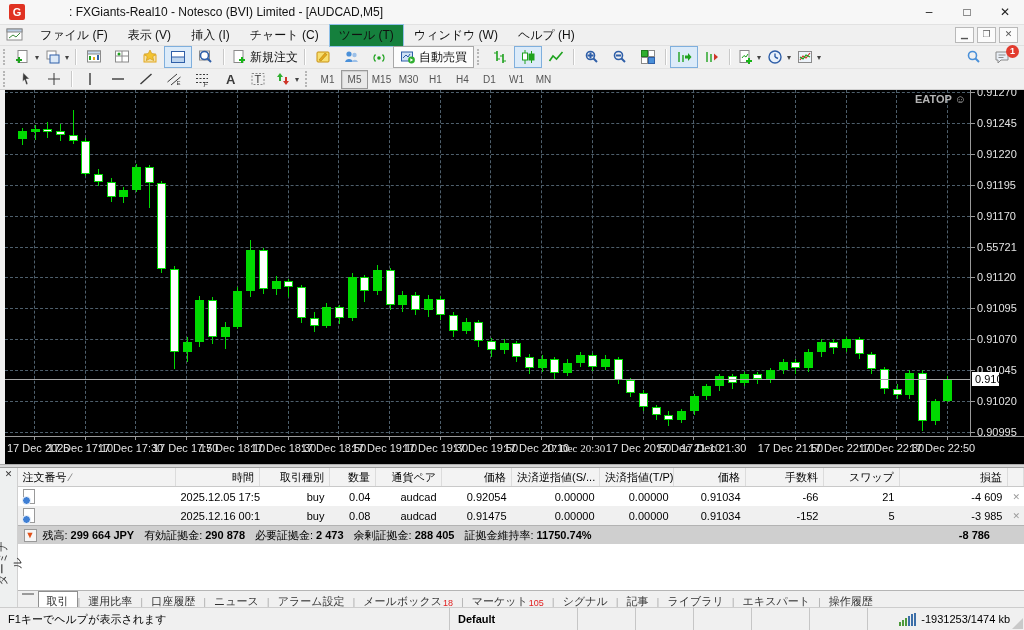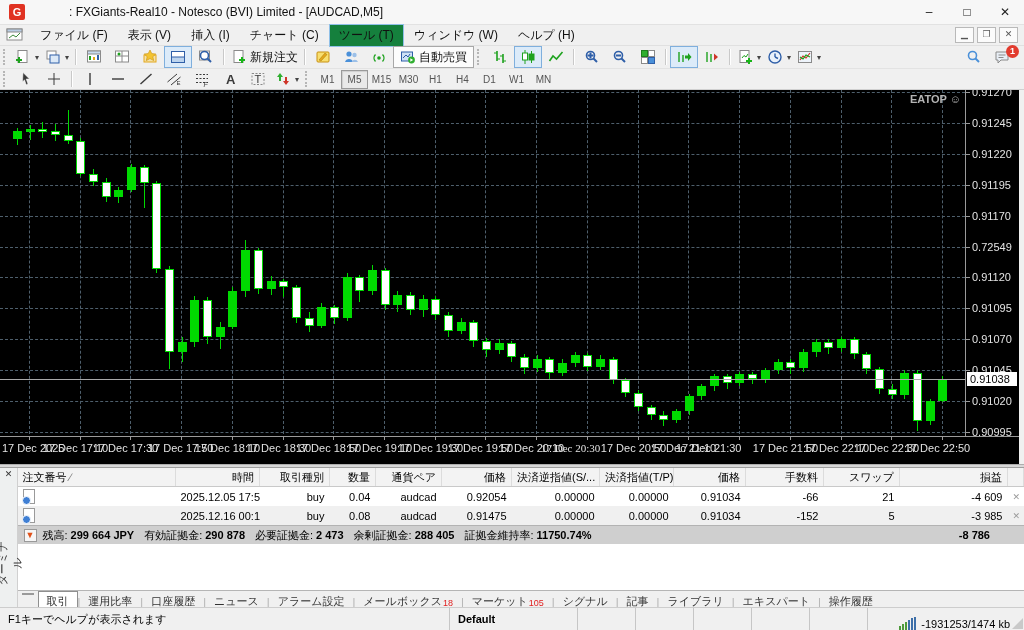--- a/index.html
+++ b/index.html
@@ -29,36 +29,36 @@
   .tbtn.framed{background:#fcfcfc;border:1px solid #a8a8a8;padding:0 6px;}
   .tbtn .lbl{font-size:12px;color:#111;white-space:nowrap;}
   .caret{font-size:8px;color:#444;margin-left:1px;}
   .sep{width:1px;height:16px;background:#c9c9c9;border-right:1px solid #fff;margin:0 3px;}
   .tf-btn{min-width:25px;height:17px;display:flex;align-items:center;justify-content:center;
           font-size:10px;color:#555;border:1px solid transparent;}
   .tf-btn.active{background:#e9e9e9;border:1px solid #9a9a9a;box-shadow:inset 1px 1px 1px #cfcfcf;}
   .badge{position:absolute;top:-2px;right:-4px;background:#e23b2e;color:#fff;border-radius:8px;
          min-width:13px;height:13px;font-size:9px;line-height:13px;text-align:center;font-weight:bold;}
   
-  .chart-wrap{height:374px;background:#f0f0f0;}
+  .chart-wrap{height:374px;background:#f0f0f0;padding-left:5px;}
   .chart-black{position:relative;width:1019px;height:374px;background:#000;overflow:hidden;}
   .gridh{position:absolute;left:0;width:965px;border-top:1px dashed #4e5f6c;height:0;}
   .gridv{position:absolute;top:0;height:344px;border-left:1px dashed #4e5f6c;width:0;}
   .axis-v{position:absolute;left:965px;top:0;width:1px;height:346px;background:#9a9a9a;}
   .axis-h{position:absolute;left:0;top:346px;width:1019px;height:1px;background:#9a9a9a;}
   .ptick{position:absolute;left:966px;width:4px;height:1px;background:#9a9a9a;}
   .ttick{position:absolute;top:347px;width:1px;height:3px;background:#9a9a9a;}
   .plabel{position:absolute;left:972px;font-size:11px;color:#e3e3e3;}
   .tlabel{position:absolute;top:352px;font-size:11px;color:#e3e3e3;white-space:nowrap;}
   .wick{position:absolute;width:1px;background:#00da00;}
   .body{position:absolute;width:9px;border:1px solid #00da00;box-sizing:border-box;}
   .body.bull{background:#00da00;}
   .body.bear{background:#ffffff;}
   .cpl{position:absolute;left:0;width:965px;height:1px;background:#a9a9a9;}
-  .cpbox{position:absolute;left:967px;width:50px;height:14px;background:#fff;color:#000;
+  .cpbox{position:absolute;left:967px;width:27px;height:14px;background:#fff;color:#000;
          font-size:11px;line-height:14px;padding-left:3px;box-sizing:border-box;}
   .sym-label{position:absolute;left:7px;top:3px;font-size:11px;color:#d8d8d8;}
   .ea-label{position:absolute;right:58px;top:3px;font-size:11px;color:#b4b4b4;font-weight:bold;}
   
   .splitter{height:2px;background:#d8d8d8;border-top:1px solid #aeaeae;}
   .terminal{height:144px;background:#fff;display:flex;border-top:1px solid #9f9f9f;}
   .t-strip{width:18px;background:#eef0f0;border-right:1px solid #d0d0d0;position:relative;}
   .t-close{position:absolute;top:1px;left:3px;font-size:9px;color:#333;width:11px;height:11px;
            line-height:11px;text-align:center;}
   .t-vlabel{position:absolute;bottom:34px;left:-16px;transform:rotate(-90deg);transform-origin:center;
@@ -81,21 +81,21 @@
   .sum-row b{margin:0 10px 0 3px;}
   .sum-profit{margin-left:auto;margin-right:34px;font-weight:bold;}
   .t-spacer{flex:1;background:#fff;}
   .t-tabs{height:21px;background:#f0f0f0;border-top:1px solid #b5b5b5;display:flex;align-items:flex-end;font-size:11px;}
   .tab{padding:2px 8px 3px;color:#333;display:flex;align-items:flex-start;}
   .tab.active{background:#fff;border:1px solid #8f8f8f;border-bottom:none;margin-bottom:-1px;padding-bottom:4px;}
   .tab .tbadge{color:#e02020;font-size:9px;margin-left:1px;margin-top:4px;}
   .tab-sep{color:#b0b0b0;align-self:center;}
   .tabs-ico{width:12px;height:12px;margin:0 4px 3px 4px;border-top:2px solid #9a9a9a;border-bottom:2px solid #9a9a9a;}
   
-  .statusbar{height:22px;background:#f0f0f0;border-top:1px solid #cdcdcd;display:flex;align-items:flex-end;font-size:11px;position:absolute;bottom:0;left:0;right:0;}
+  .statusbar{height:22px;background:#f0f0f0;border-top:1px solid #cdcdcd;display:flex;align-items:center;font-size:11px;position:absolute;bottom:0;left:0;right:0;}
   .sseg{height:100%;display:flex;align-items:center;padding:0 8px;border-right:1px solid #c6c6c6;box-sizing:border-box;}
   .straffic{margin-left:auto;display:flex;align-items:center;gap:5px;padding-right:14px;}
   .bars{display:flex;align-items:flex-end;gap:1px;height:13px;}
   .bars i{display:block;width:2px;}
   .grip-corner{position:absolute;right:1px;bottom:1px;width:0;height:0;
                border-left:11px solid transparent;border-bottom:11px solid #c9c9c9;}
   svg{display:block;}
 </style>
 </head>
 <body>
@@ -502,21 +502,21 @@
       <div class="ptick" style="top: 64px;"></div>
       <div class="plabel" style="top: 58px;">0.91220</div>
       <div class="gridh" style="top: 95px;"></div>
       <div class="ptick" style="top: 95px;"></div>
       <div class="plabel" style="top: 89px;">0.91195</div>
       <div class="gridh" style="top: 126px;"></div>
       <div class="ptick" style="top: 126px;"></div>
       <div class="plabel" style="top: 120px;">0.91170</div>
       <div class="gridh" style="top: 157px;"></div>
       <div class="ptick" style="top: 157px;"></div>
-      <div class="plabel" style="top: 151px;">0.72549</div>
+      <div class="plabel" style="top: 151px;">0.55721</div>
       <div class="gridh" style="top: 187px;"></div>
       <div class="ptick" style="top: 187px;"></div>
       <div class="plabel" style="top: 181px;">0.91120</div>
       <div class="gridh" style="top: 218px;"></div>
       <div class="ptick" style="top: 218px;"></div>
       <div class="plabel" style="top: 212px;">0.91095</div>
       <div class="gridh" style="top: 249px;"></div>
       <div class="ptick" style="top: 249px;"></div>
       <div class="plabel" style="top: 243px;">0.91070</div>
       <div class="gridh" style="top: 280px;"></div>

